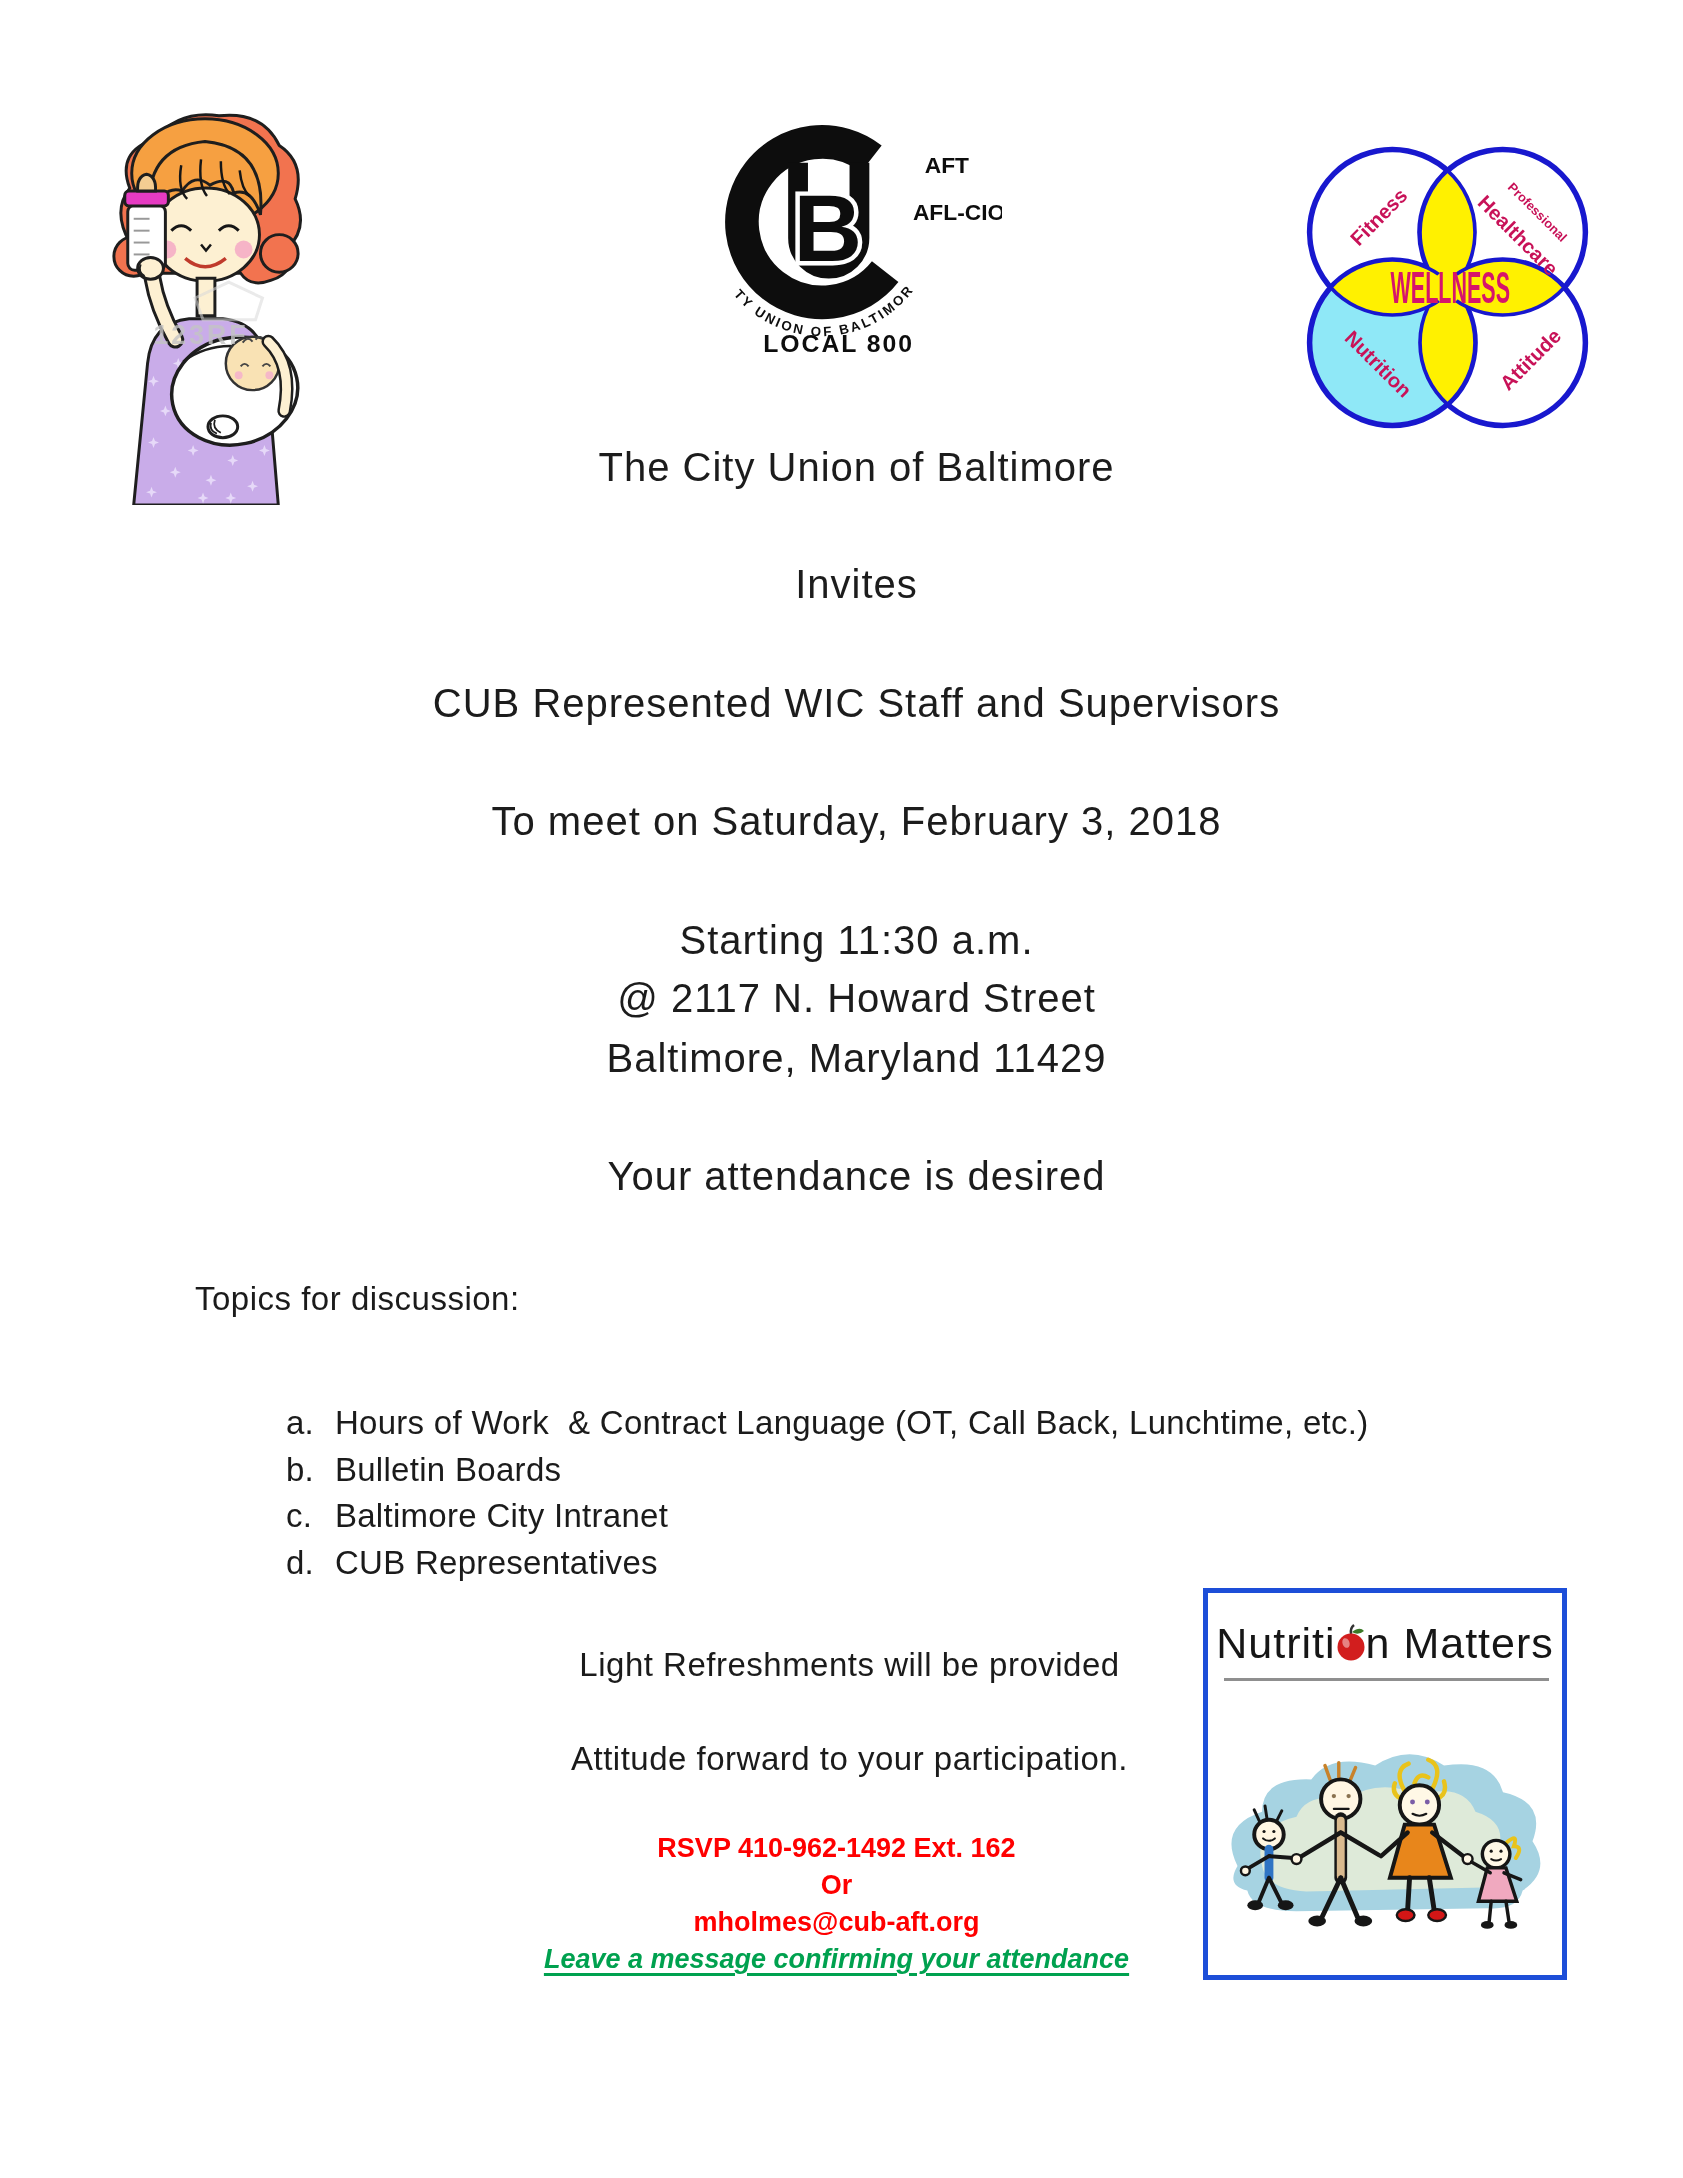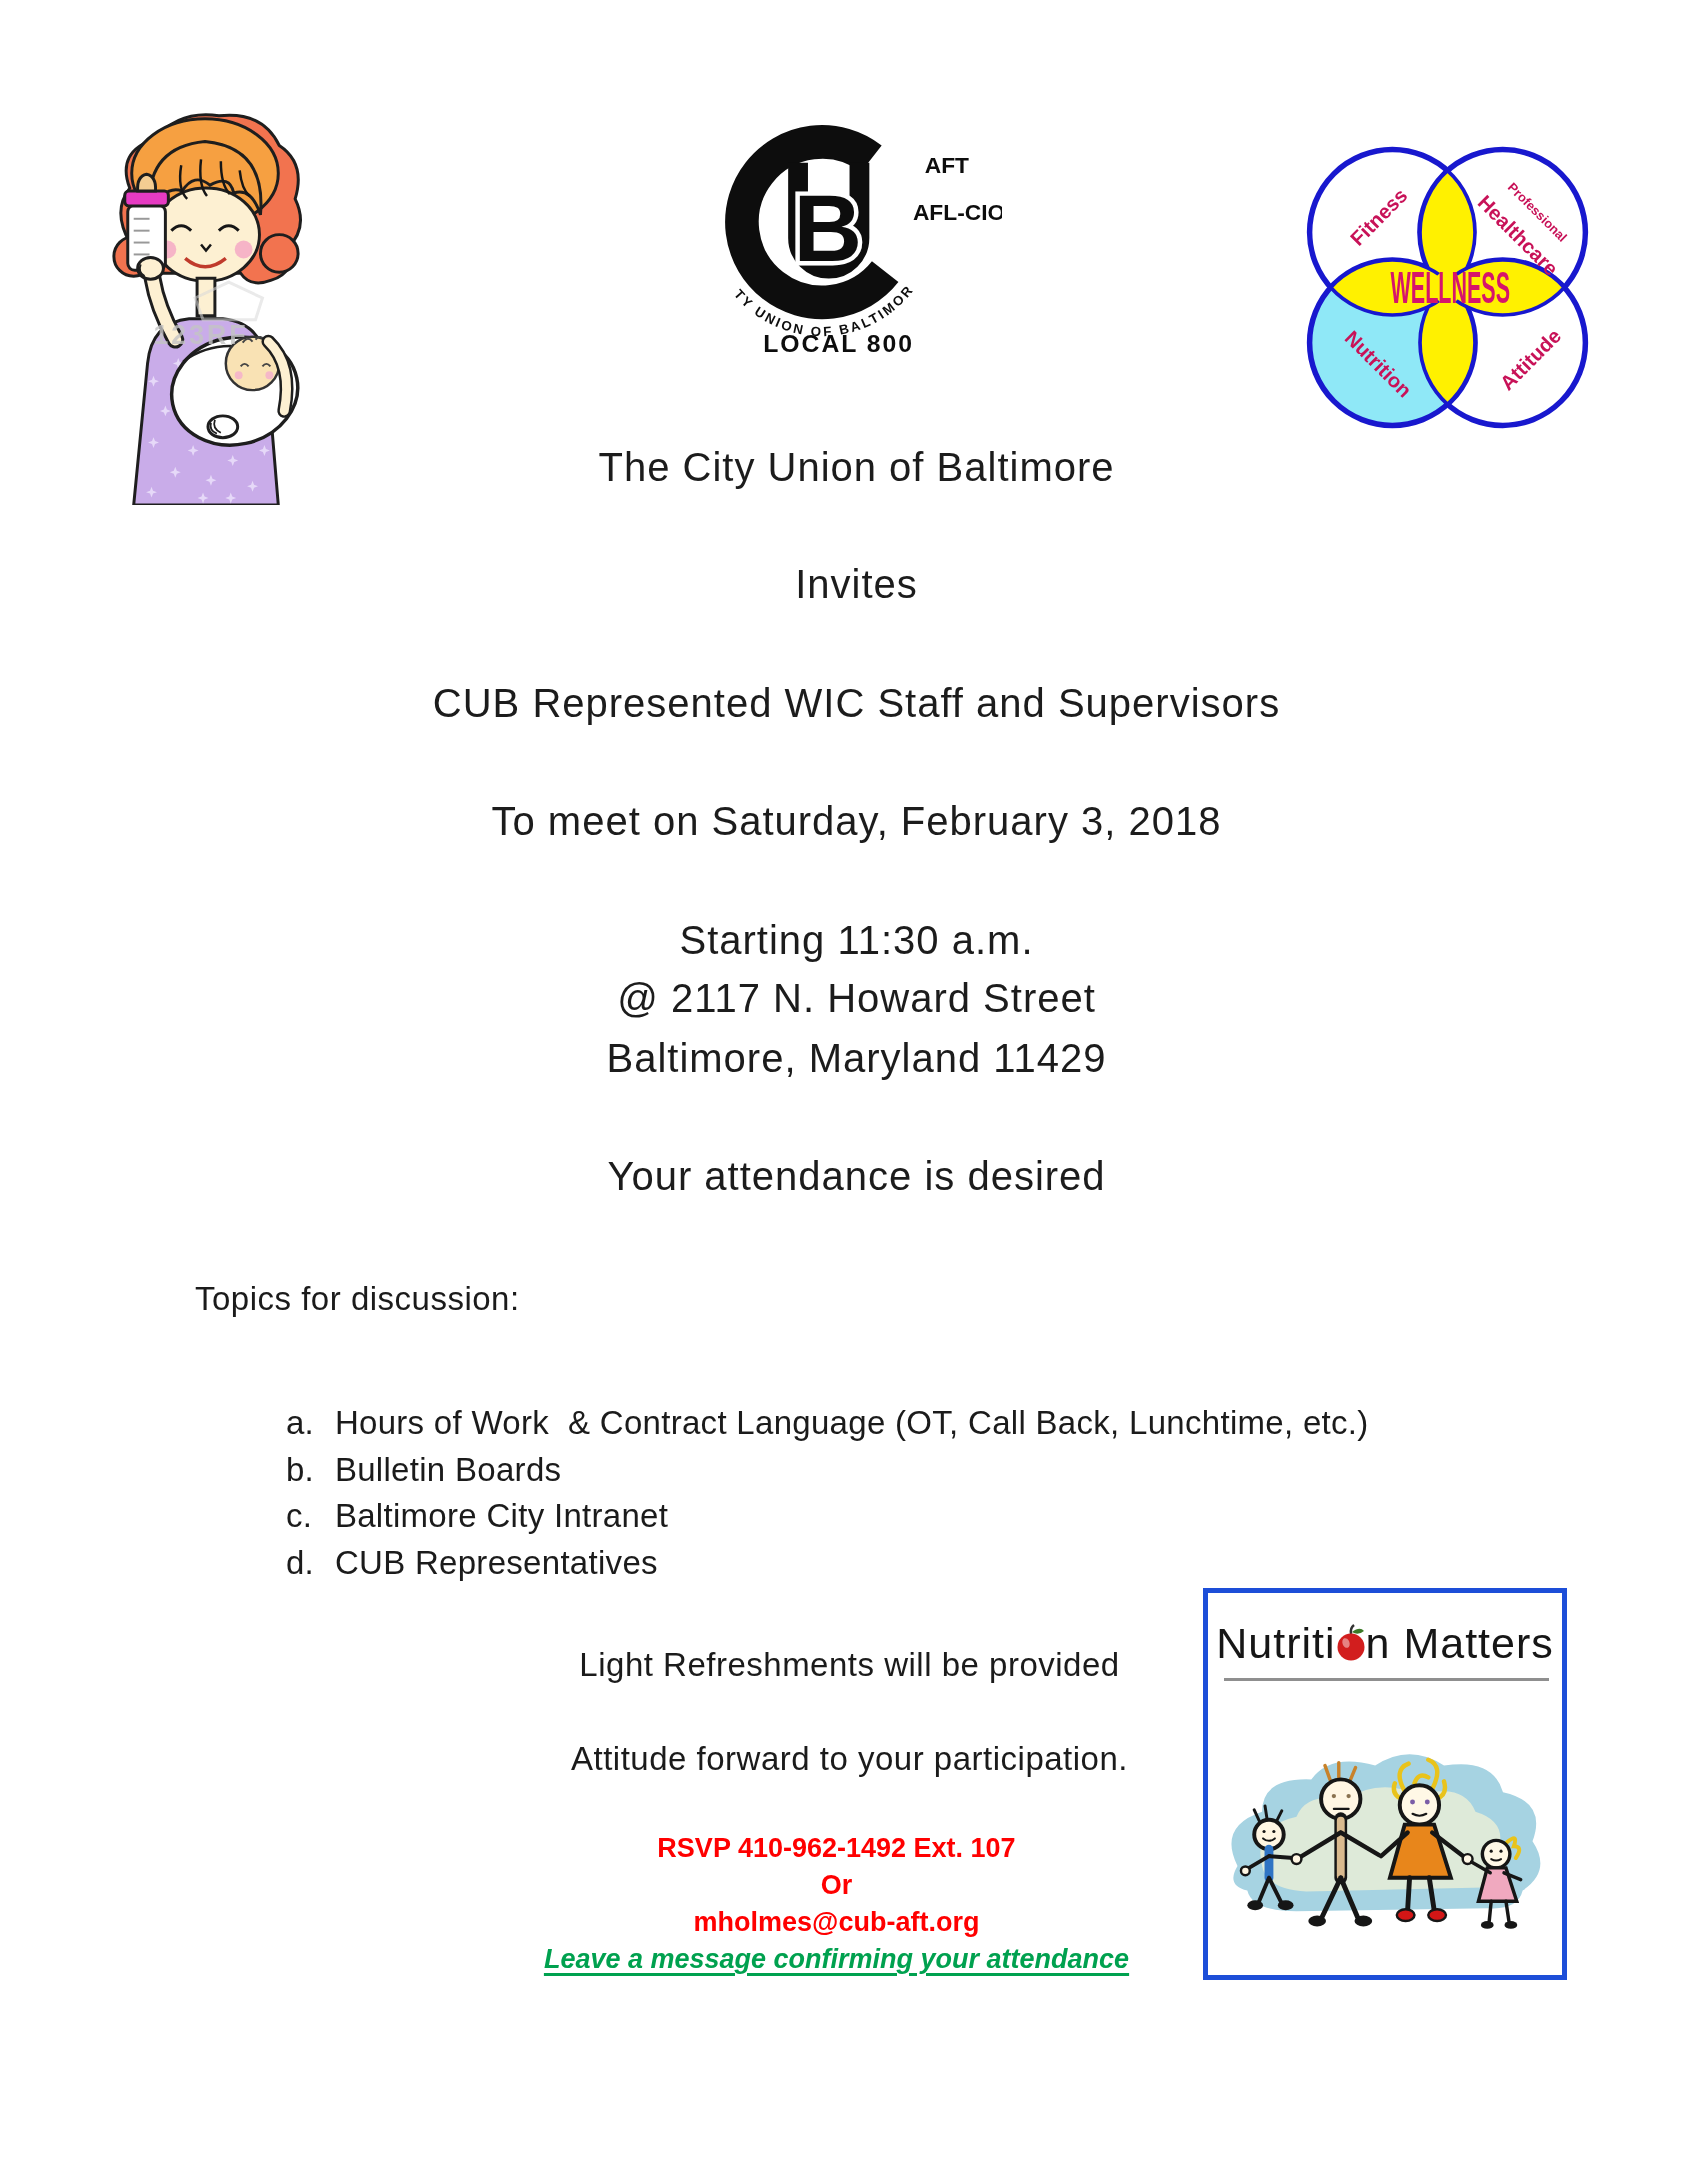--- a/index.html
+++ b/index.html
@@ -209,21 +209,21 @@
     <span class="topic-marker">c.</span><span class="topic-text">Baltimore City Intranet</span>
   </div>
   <div class="topic-item" style="top:1506px;">
     <span class="topic-marker">d.</span><span class="topic-text">CUB Representatives</span>
   </div>
 
   <div class="closing-line" style="top:1646px;">Light Refreshments will be provided</div>
   <div class="closing-line" style="top:1740px;">Attitude forward to your participation.</div>
 
   <div class="rsvp-block">
-    <div class="rsvp-red">RSVP 410-962-1492 Ext. 107</div>
+    <div class="rsvp-red">RSVP 410-962-1492 Ext. 162</div>
     <div class="rsvp-red">Or</div>
     <div class="rsvp-red">mholmes@cub-aft.org</div>
     <div class="rsvp-green">Leave a message confirming your attendance</div>
   </div>
 
   <div class="nm-box">
     <div class="nm-title"><span>Nutriti</span><span class="nm-apple"><svg width="30" height="38" viewBox="0 0 30 38">
           <path d="M 15 10 Q 14 4 18 1" fill="none" stroke="#333" stroke-width="2.5"></path>
           <path d="M 16 8 Q 24 2 28 7 Q 22 12 16 8 Z" fill="#3c7a28"></path>
           <circle cx="15" cy="23" r="13.5" fill="#d21e1e"></circle>

